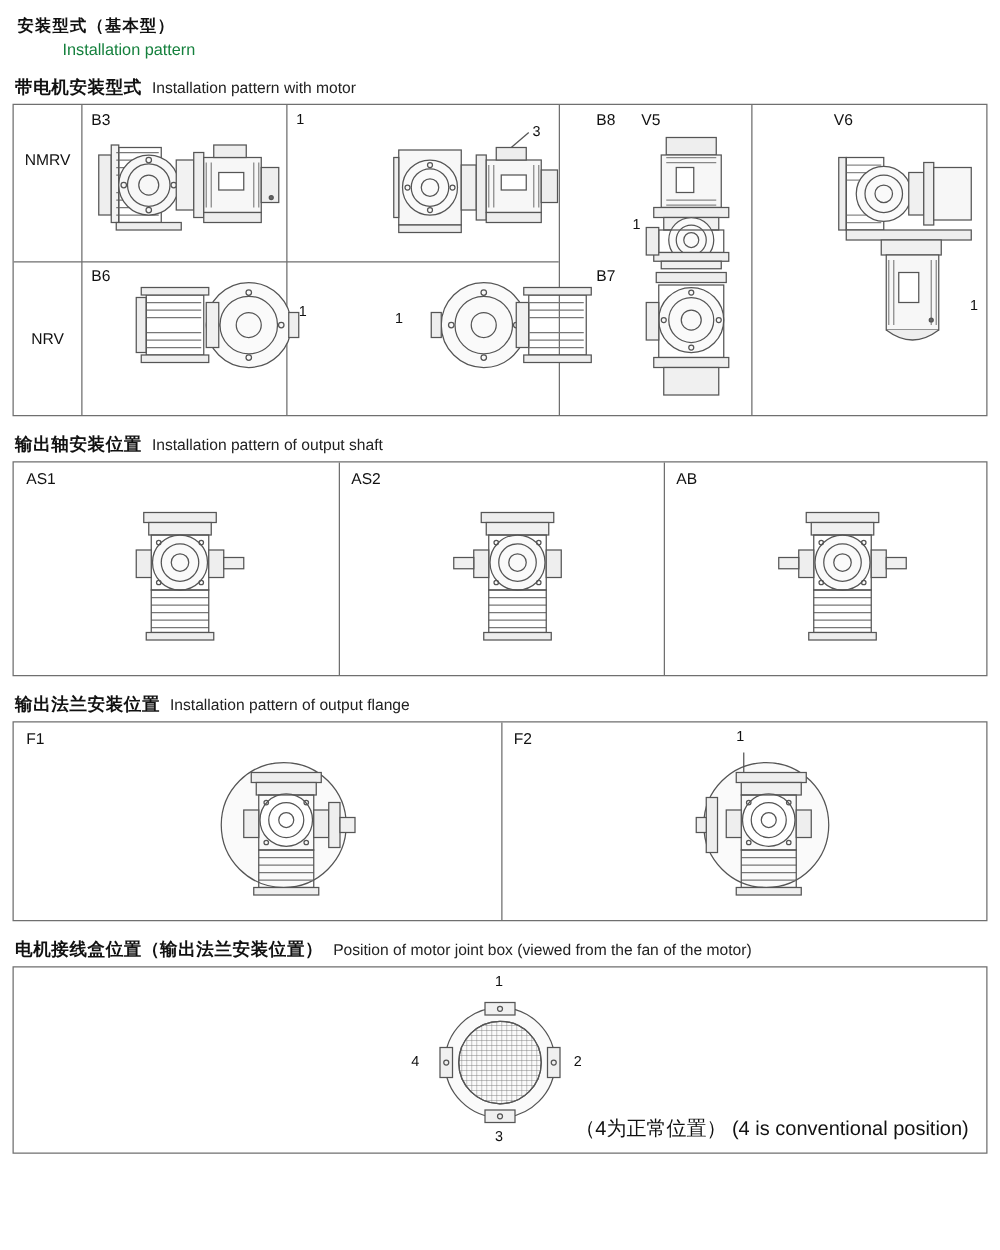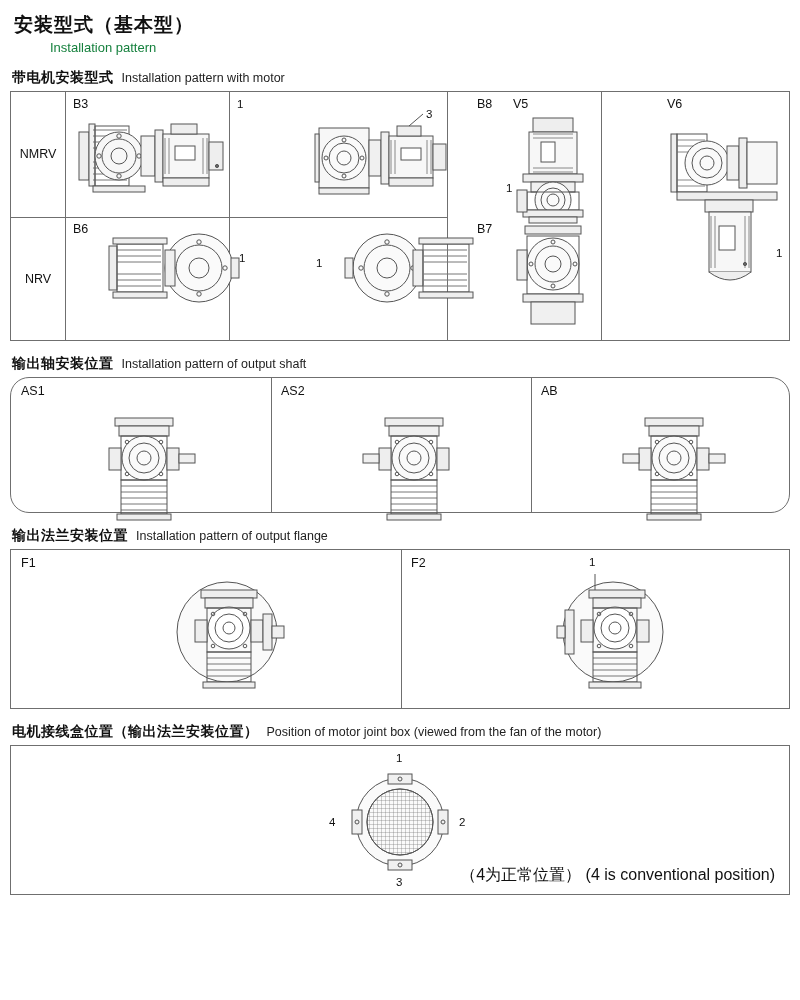--- a/index.html
+++ b/index.html
@@ -11,21 +11,21 @@
     color: #111;
   }
   .page {
     position: relative;
     width: 800px; height: 1000px;
     padding: 8px 10px;
   }
 
   
   .doc-title {
-    font-size: 19px;
+    font-size: 13px;
     font-weight: bold;
     letter-spacing: 1px;
     margin: 4px 0 0 4px;
   }
   .doc-subtitle {
     font-size: 13px;
     margin: 2px 0 0 40px;
     color: #15803d;
   }
 
@@ -68,21 +68,21 @@
   .num-label {
     position: absolute;
     font-size: 11.5px;
     color: #111;
   }
 
   
   #sec1 { height: 250px; }
 
   
-  #sec2 { height: 136px; border-radius: 19px; }
+  #sec2 { height: 172px; }
 
   
   #sec3 { height: 160px; }
 
   
   #sec4 { height: 150px; }
 
   .note {
     position: absolute;
     right: 14px;
@@ -108,21 +108,21 @@
 
   <div class="box" id="sec1">
 
     <div class="vline" style="left:54px;"></div>
     <div class="vline" style="left:218px;"></div>
     <div class="vline" style="left:436px;"></div>
     <div class="vline" style="left:590px;"></div>
 
     <div class="hline" style="top:125px; right:342px;"></div>
 
-    <div class="row-label" style="left:0; top:55px;">NMRV</div>
+    <div class="row-label" style="left:0; top:37px;">NMRV</div>
     <div class="row-label" style="left:0; top:180px;">NRV</div>
 
     <div class="cell-label" style="left:62px; top:5px;">B3</div>
     <div class="cell-label" style="left:466px; top:5px;">B8</div>
     <div class="cell-label" style="left:502px; top:5px;">V5</div>
     <div class="cell-label" style="left:656px; top:5px;">V6</div>
     <div class="cell-label" style="left:62px; top:130px;">B6</div>
     <div class="cell-label" style="left:466px; top:130px;">B7</div>
 
     <div class="num-label" style="left:226px; top:6px;">1</div>

